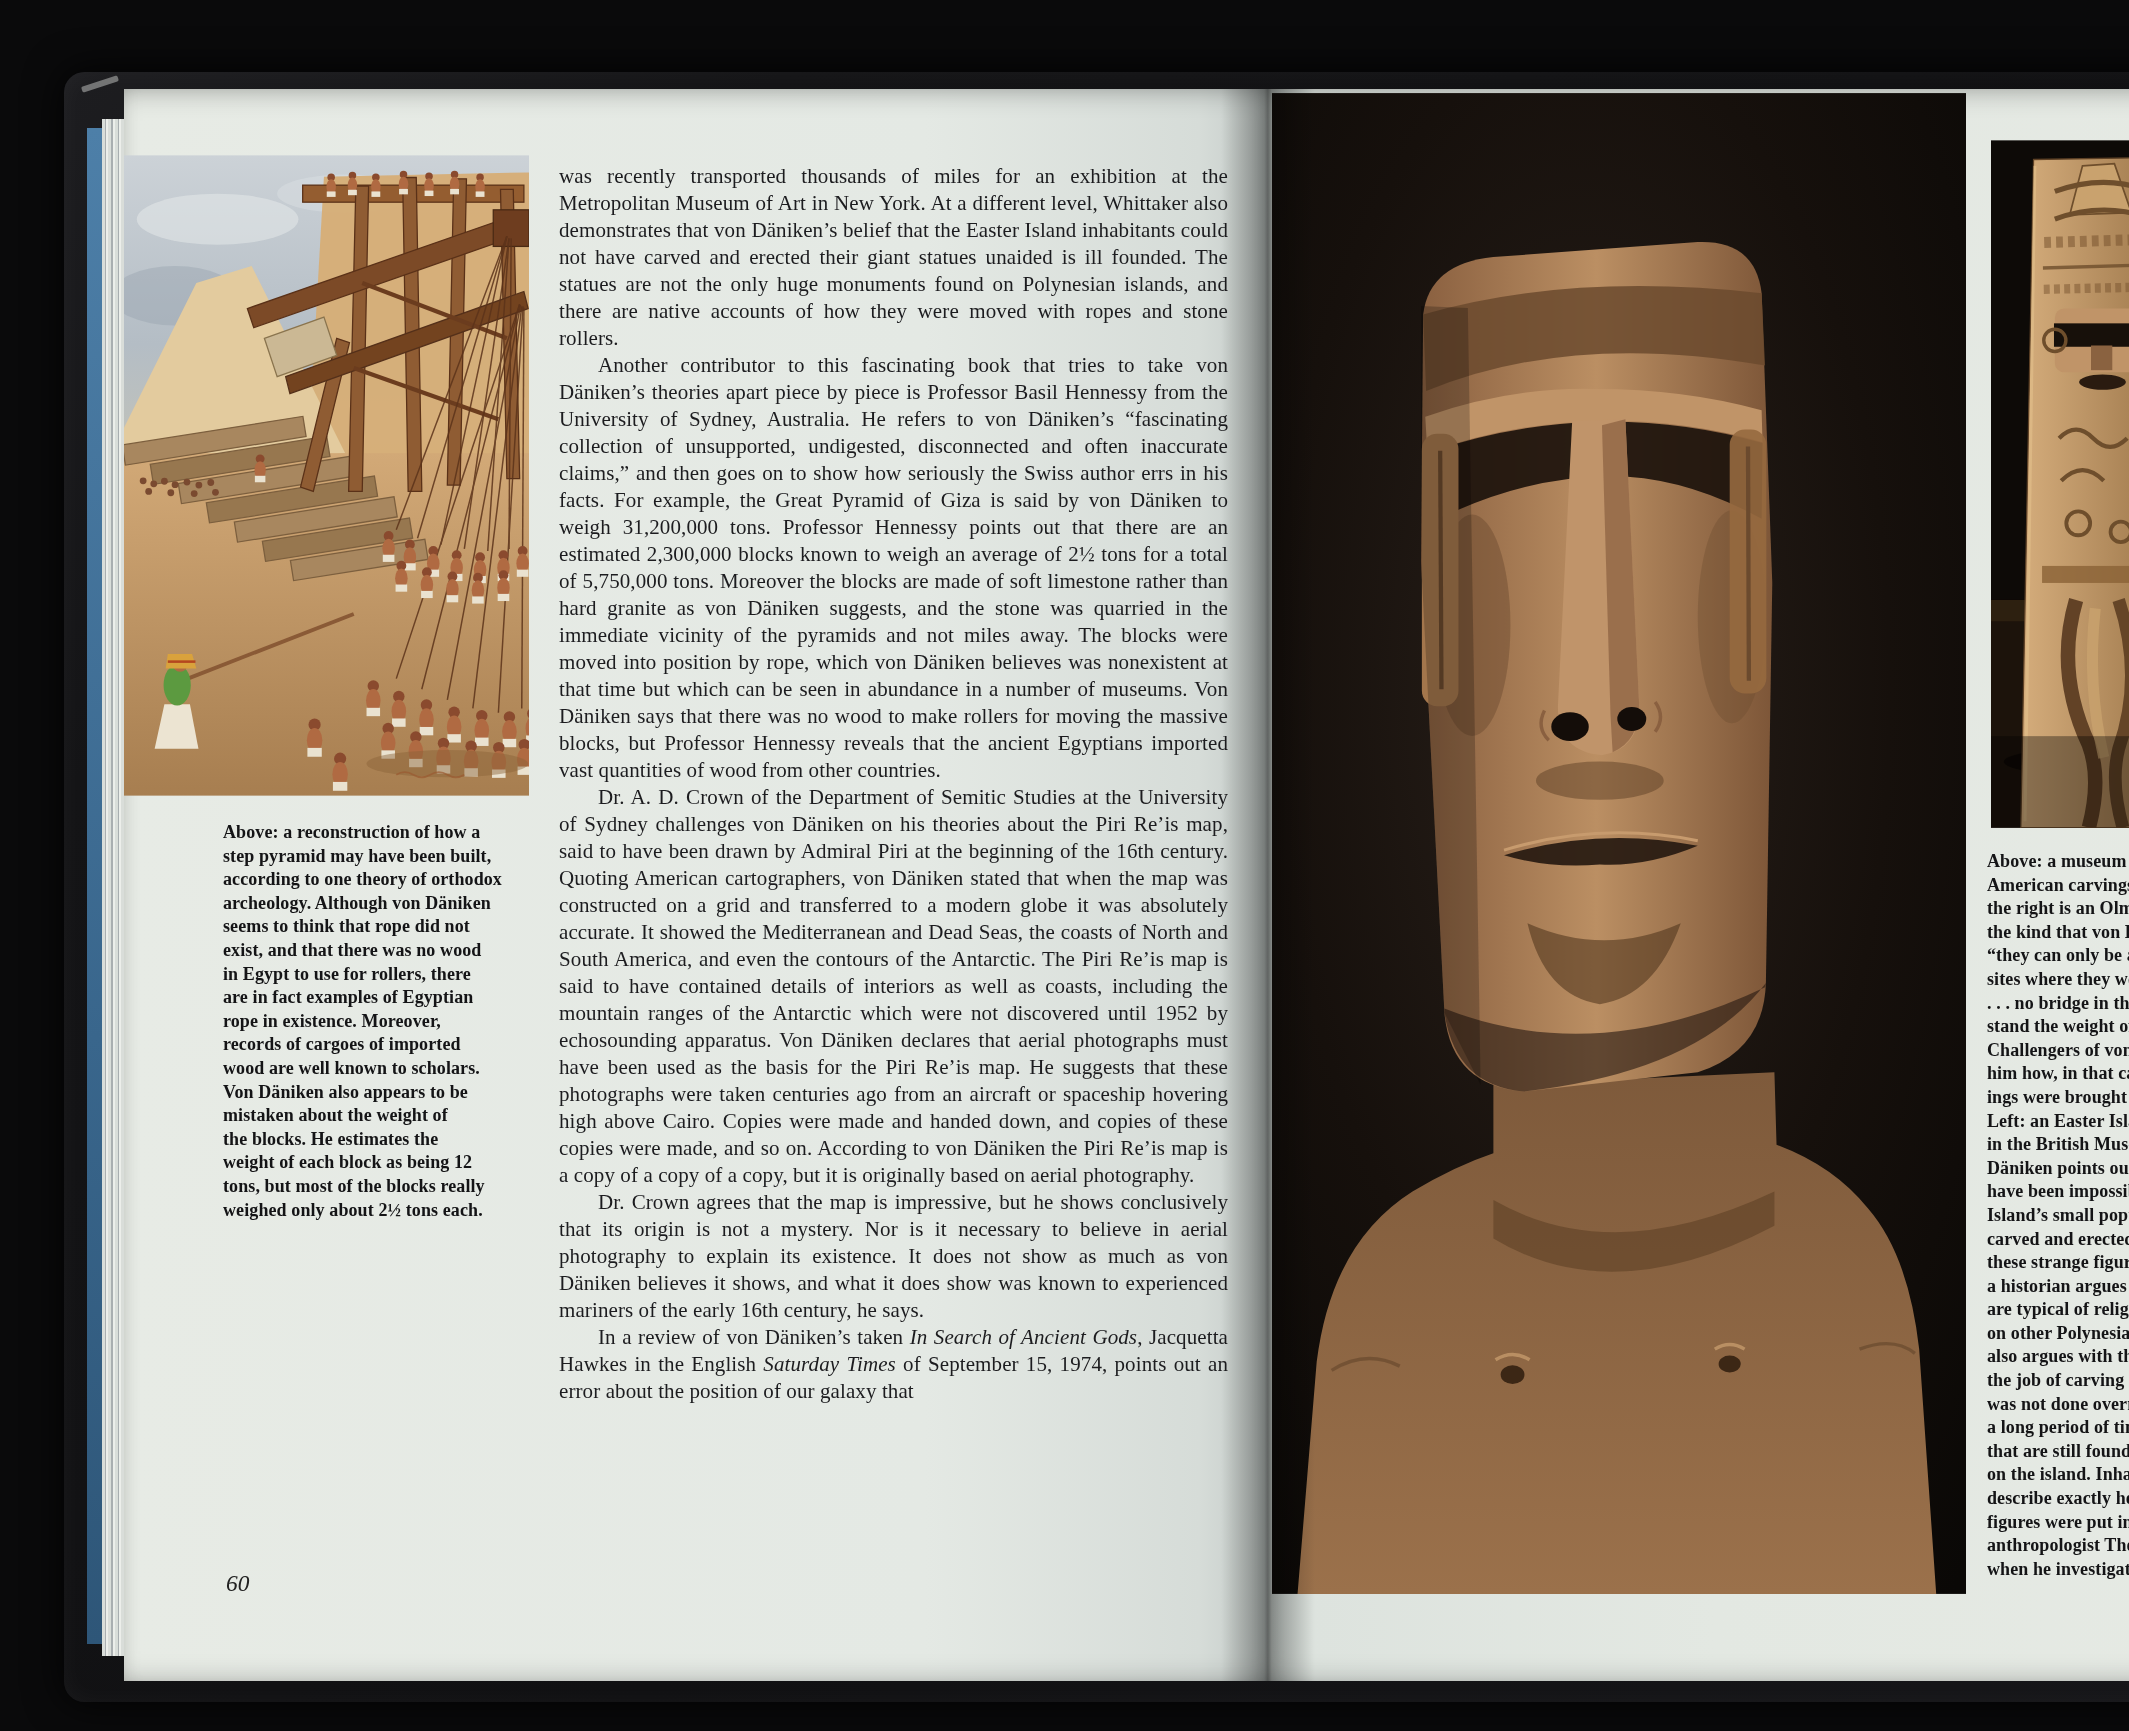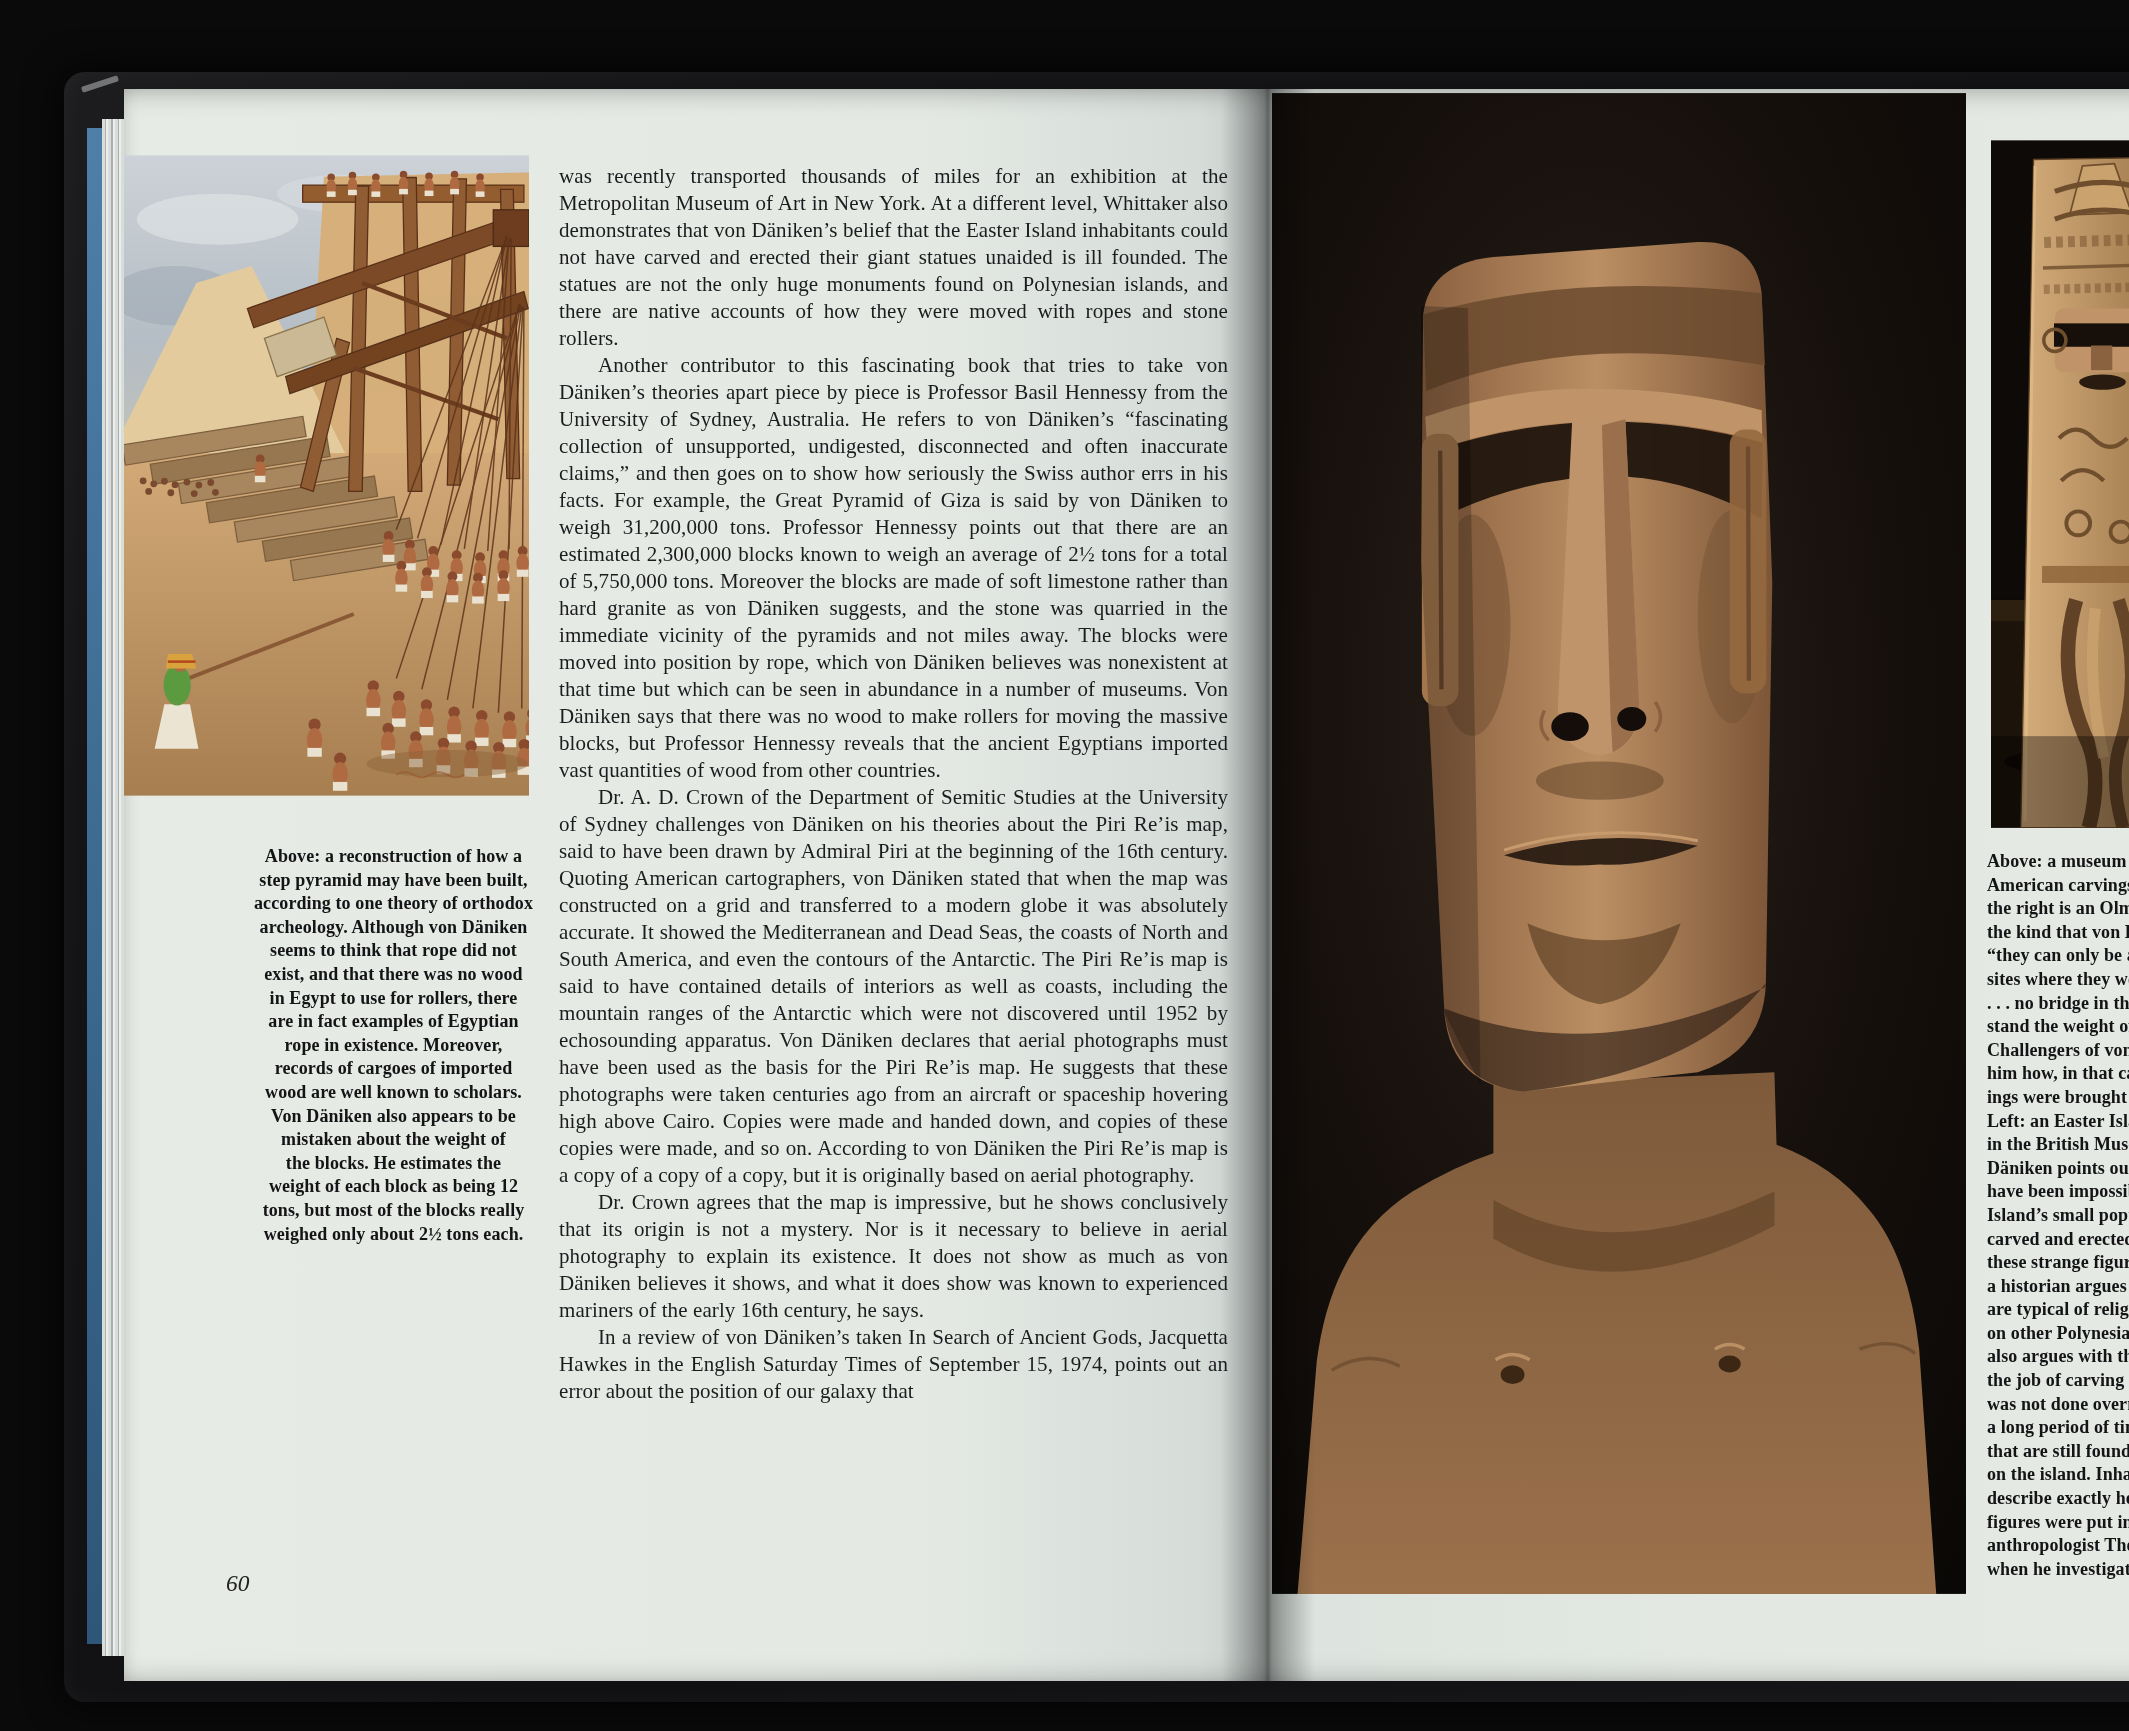--- a/index.html
+++ b/index.html
@@ -44,26 +44,26 @@
     pointer-events:none;
   }
   
   .main-text{
     position:absolute;left:435px;top:74px;width:669px;
     font-size:21px;line-height:27px;color:#1c1c1f;
     text-align:justify;letter-spacing:0.1px;
   }
   .main-text p{margin:0;text-indent:39px;}
   .main-text p:first-child{text-indent:0;}
-  .main-text .it{}
+  .main-text .it{font-style:italic;}
   .caption{
     font-weight:bold;color:#141416;font-size:18px;line-height:23.6px;
     white-space:pre;letter-spacing:0.1px;
   }
-  .caption-left{position:absolute;left:99px;top:756px;width:341px;text-align:center;}
+  .caption-left{position:absolute;left:99px;top:732px;width:341px;}
   .caption-right{position:absolute;left:719px;top:761px;width:349px;}
   .folio{position:absolute;font-size:23.4px;color:#222;font-style:italic;}
   .folio-left{left:102px;top:1481px;}
   
   .art{position:absolute;display:block;}
   .painting{left:0;top:66px;}
   .moai-photo{left:4.3px;top:4.3px;}
   .carvings-photo{left:723px;top:51px;}
 </style>
 </head>

